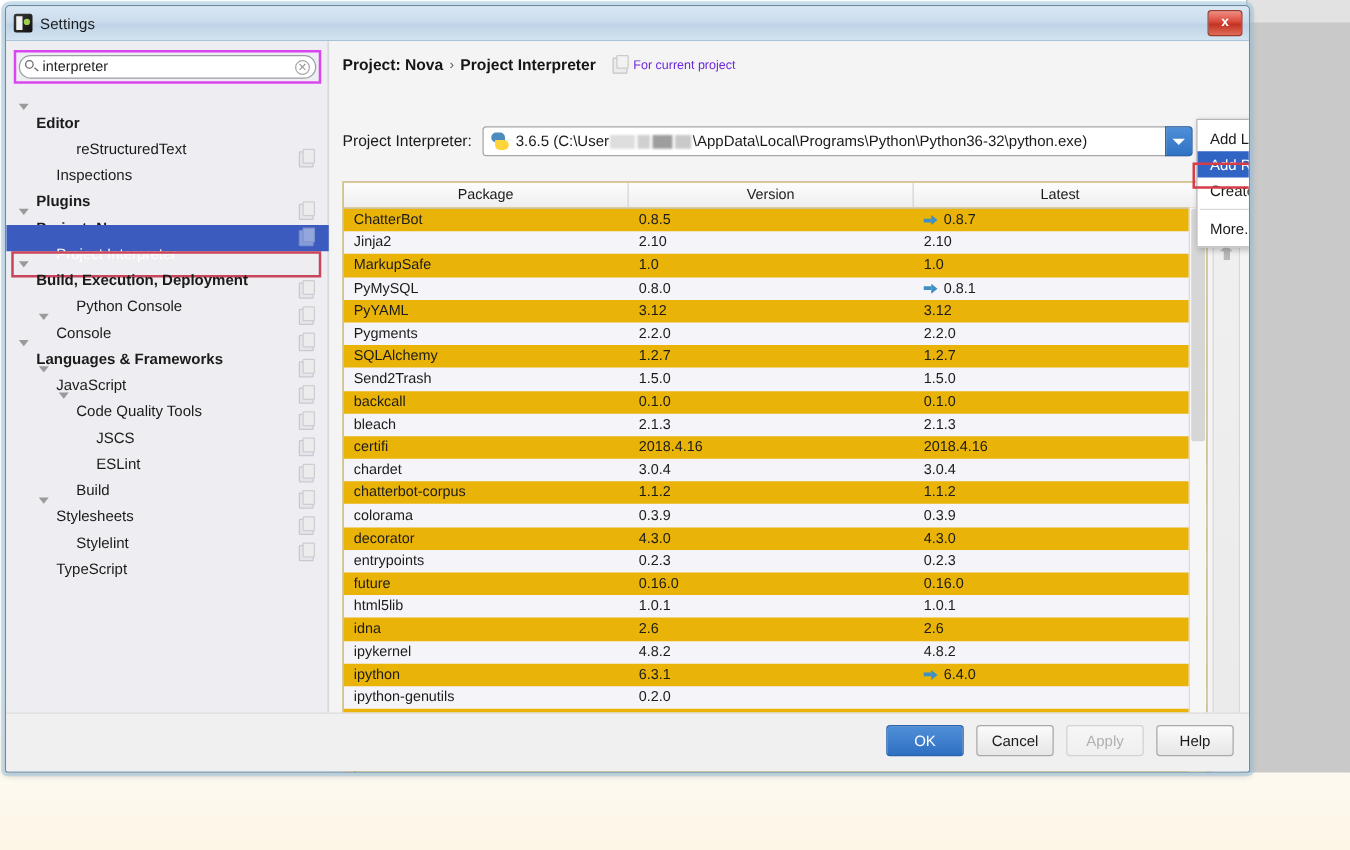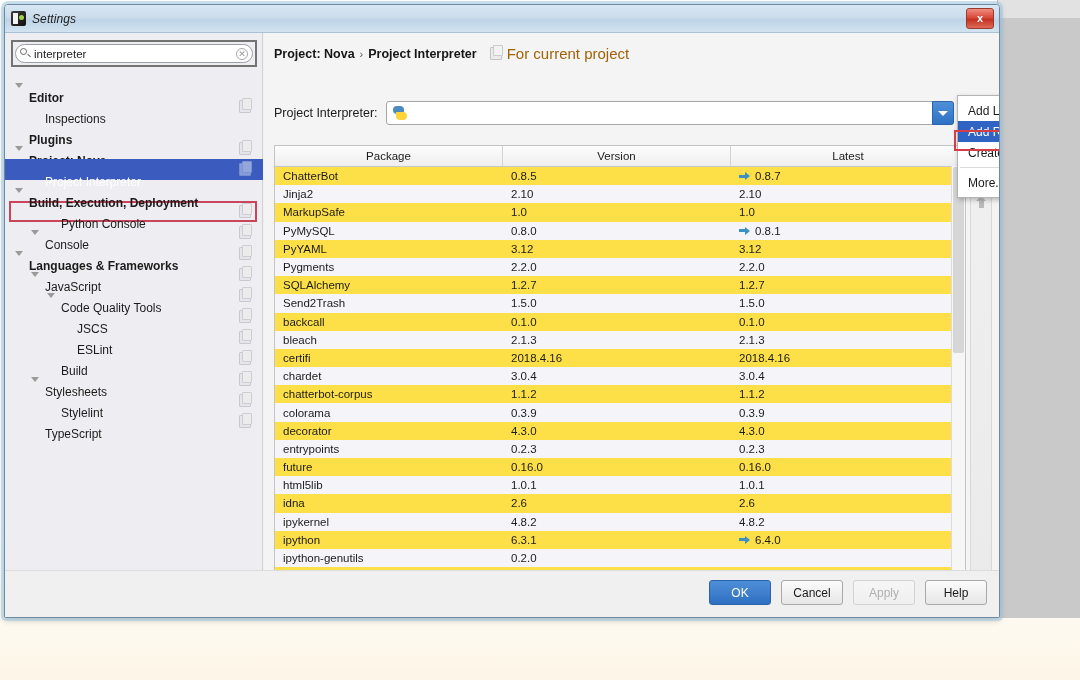--- a/index.html
+++ b/index.html
@@ -74,21 +74,20 @@
     position: absolute;
     right: 2px; top: 4px;
     width: 5px; height: 5px;
     background: #9fd14f;
     border-radius: 50%;
   }
   .title-text {
     font-size: 12px;
     color: #1d1d1d;
     letter-spacing: .1px;
-    font-style: italic;
   }
   .close-btn {
     position: absolute;
     right: 5px; top: 3px;
     width: 26px; height: 19px;
     background: linear-gradient(180deg,#f08d82 0%,#d9493a 45%,#c23322 55%,#e06a58 100%);
     border: 1px solid #9c3b2c;
     border-radius: 3px;
     color: #fff;
     font-size: 11px;
@@ -112,21 +111,21 @@
     width: 258px;
     height: 587px;
     background: #eeeef2;
     border-right: 1px solid #d2d2d6;
     box-sizing: border-box;
   }
   .search-wrap {
     position: absolute;
     left: 6px; top: 7px;
     width: 246px; height: 27px;
-    border: 2px solid #737373;
+    border: 2px solid #d946ef;
     box-sizing: border-box;
   }
   .search-box {
     position: absolute;
     left: 2px; top: 2px;
     width: 238px; height: 19px;
     background: #ffffff;
     border: 1px solid #9aa0a6;
     border-radius: 10px;
     display: flex;
@@ -268,21 +267,21 @@
   }
   .scope-icon::after {
     content:"";
     position:absolute;
     left:2px; top:-3px;
     width:8px; height:9px;
     border:1px solid #cbcbcb;
     background:#f2f2f2;
     border-radius:1px;
   }
-  .bc-muted { color: #a16207; font-size: 15px; }
+  .bc-muted { color: #6d28d9; font-size: 10px; }
 
   .interp-row {
     position: absolute;
     left: 10px; top: 68px;
     display: flex;
     align-items: center;
   }
   .interp-label {
     font-size: 12.5px;
     color: #1b1b1b;
@@ -358,21 +357,21 @@
     border-left: 5px solid transparent;
     border-right: 5px solid transparent;
     border-top: 5px solid #ffffff;
   }
 
   
   .table-wrap {
     position: absolute;
     left: 10px; top: 112px;
     width: 692px; height: 488px;
-    background: #fde047;
+    background: #eab308;
     border: 1px solid #c4c4c4;
     box-sizing: border-box;
     overflow: hidden;
   }
   .thead {
     display: flex;
     height: 20px;
     background: linear-gradient(180deg,#fdfdfd 0%,#eeeeee 100%);
     border-bottom: 1px solid #c8c8c8;
   }
@@ -571,20 +570,26 @@
         </div>
       </div>
       <div class="tree" id="tree">
           <div class="tree-row bold">
             <span style="display: inline-block; flex: 0 0 auto; width: 10px;"></span>
             <span class="twisty open"></span>
             <span style="width: 5px; flex: 0 0 auto;"></span>
             <span class="tree-label">Editor</span>
           </div>
           <div class="tree-row">
+            <span style="display: inline-block; flex: 0 0 auto; width: 42px;"></span>
+            <span class="twisty"></span>
+            <span style="width: 5px; flex: 0 0 auto;"></span>
+            <span class="tree-label">reStructuredText</span>
+          </div>
+          <div class="tree-row">
             <span style="display: inline-block; flex: 0 0 auto; width: 26px;"></span>
             <span class="twisty"></span>
             <span style="width: 5px; flex: 0 0 auto;"></span>
             <span class="tree-label">Inspections</span>
             <span class="page-icon"></span>
           </div>
           <div class="tree-row bold">
             <span style="display: inline-block; flex: 0 0 auto; width: 10px;"></span>
             <span class="twisty"></span>
             <span style="width: 5px; flex: 0 0 auto;"></span>
@@ -698,20 +703,28 @@
         <span class="bc-sep">›</span>
         <span class="bc-strong">Project Interpreter</span>
         <span class="scope-icon"></span>
         <span class="bc-muted">For current project</span>
       </div>
 
       <div class="interp-row">
         <span class="interp-label">Project Interpreter:</span>
         <div class="combo">
           <span class="py-icon"></span>
+          <span class="combo-text">
+            <span>3.6.5 (C:\User</span>
+            <span class="redact a"></span>
+            <span class="redact b"></span>
+            <span class="redact c"></span>
+            <span class="redact d"></span>
+            <span>\AppData\Local\Programs\Python\Python36-32\python.exe)</span>
+          </span>
           <span class="combo-arrow"></span>
         </div>
       </div>
 
       <div class="table-wrap">
         <div class="thead">
           <div class="th col-pkg">Package</div>
           <div class="th col-ver">Version</div>
           <div class="th col-lat">Latest</div>
         </div>

